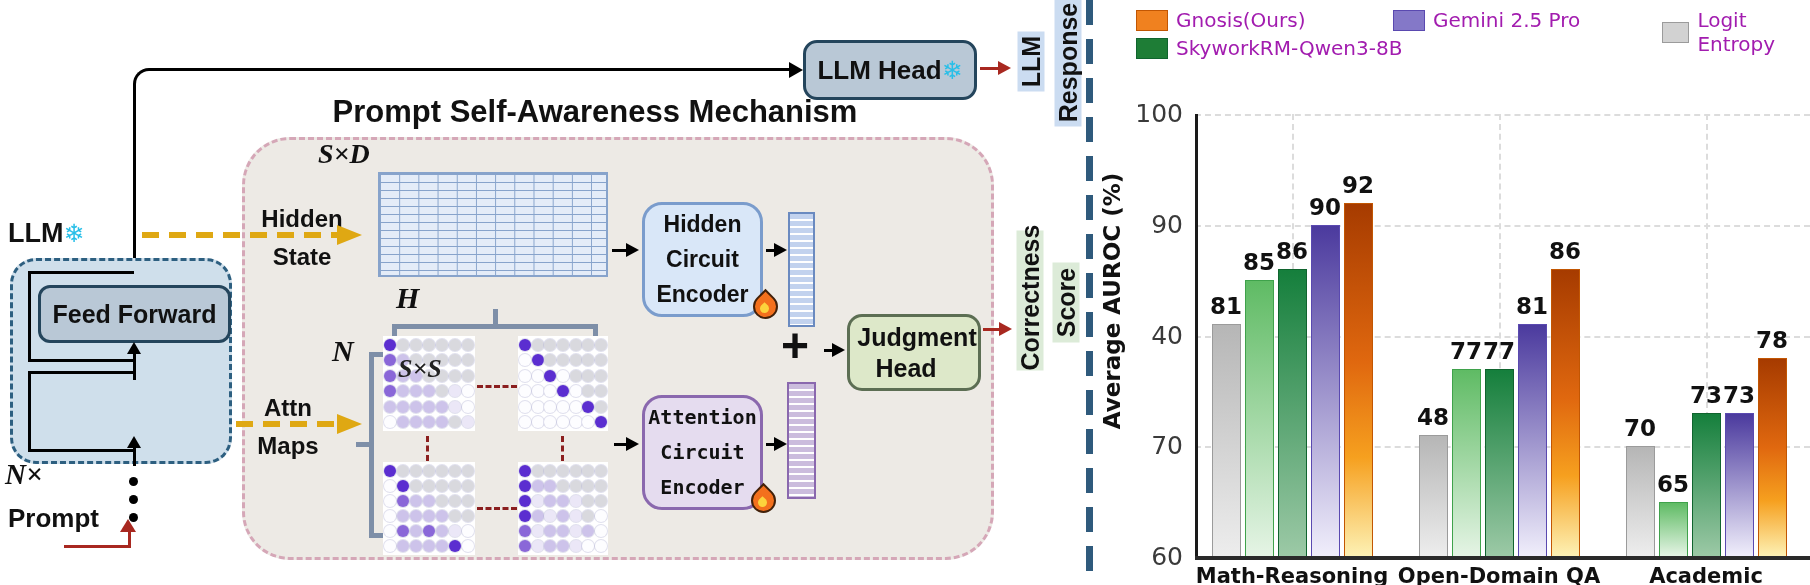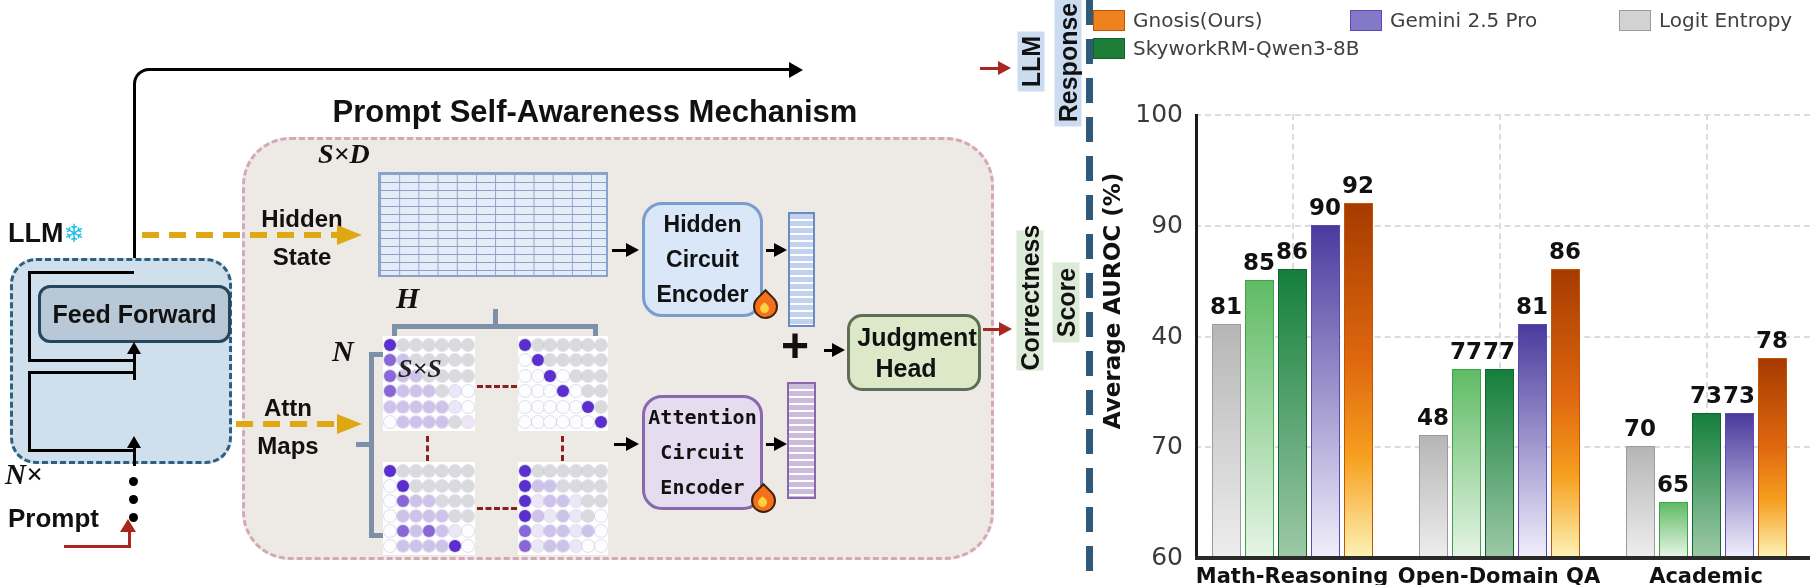--- a/index.html
+++ b/index.html
@@ -66,21 +66,21 @@
   .flame-s .fi{left:7px;top:9px;width:6px;height:6px;}
 
   
   .bar{position:absolute;box-sizing:border-box;}
   .gl-h{position:absolute;border-top:2px dashed #dcdcdc;}
   .gl-v{position:absolute;border-left:2px dashed #dcdcdc;}
   .ytick{position:absolute;font-family:"DejaVu Sans",sans-serif;font-size:25px;color:#3a3a3a;text-align:right;}
   .vlab{position:absolute;font-family:"DejaVu Sans",sans-serif;font-size:23px;font-weight:bold;color:#111;text-align:center;}
   .xlab{position:absolute;font-family:"DejaVu Sans",sans-serif;font-size:21px;font-weight:bold;color:#111;text-align:center;}
   .leg{position:absolute;display:flex;align-items:center;gap:8px;font-family:"DejaVu Sans",sans-serif;
-       font-size:20px;color:#404040;}
+       font-size:20px;color:#a21caf;padding-left:43px;}
   .leg i{display:block;width:30px;height:19px;}
 </style>
 </head>
 <body>
 
 <div id="page">
 
   <div class="abs" style="left:133px;top:68px;width:660px;height:220px;border-left:3px solid #000;border-top:3px solid #000;border-top-left-radius:16px;"></div>
   <div class="abs arrow-right" style="left:789px;top:62px;"></div>
 
@@ -356,20 +356,24 @@
   <div class="abs b" style="left:781px;top:318px;font-size:48px;">+</div>
   <div class="abs hline" style="left:824px;top:349px;width:11px;"></div>
   <div class="abs arrow-right" style="left:832px;top:343px;border-left-width:13px;border-top-width:7px;border-bottom-width:7px;"></div>
   <div class="abs jh" style="left:847px;top:314px;width:134px;height:77px;">
     <div>Judgment</div>
     <div><span>Head</span><span class="flame-s"><i class="fo"></i><i class="fi"></i></span></div>
   </div>
   <div class="abs red" style="left:983px;top:328px;width:18px;height:3px;"></div>
   <div class="abs red-arrow-right" style="left:999px;top:322px;"></div>
 
+  <div class="abs inner-box" style="left:803px;top:40px;width:174px;height:60px;border-radius:14px;font-size:26px;">
+    <span>LLM Head</span>
+      <span class="snow">❄</span>
+  </div>
   <div class="abs red" style="left:980px;top:67px;width:20px;height:3px;"></div>
   <div class="abs red-arrow-right" style="left:998px;top:61px;"></div>
 
   <div class="abs vlabel hl-blue" style="left:1001px;top:48px;width:60px;line-height:27px;font-size:25px;">LLM</div>
   <div class="abs vlabel hl-blue" style="left:1004px;top:49px;width:128px;line-height:27px;font-size:25px;">Response</div>
   <div class="abs vlabel hl-green" style="left:960px;top:287px;width:140px;line-height:27px;font-size:25px;">Correctness</div>
   <div class="abs vlabel hl-green" style="left:1026px;top:289px;width:80px;line-height:27px;font-size:25px;">Score</div>
 
   <div class="abs sep" style="left:1086px;top:0;width:7px;height:585px;"></div>
 

